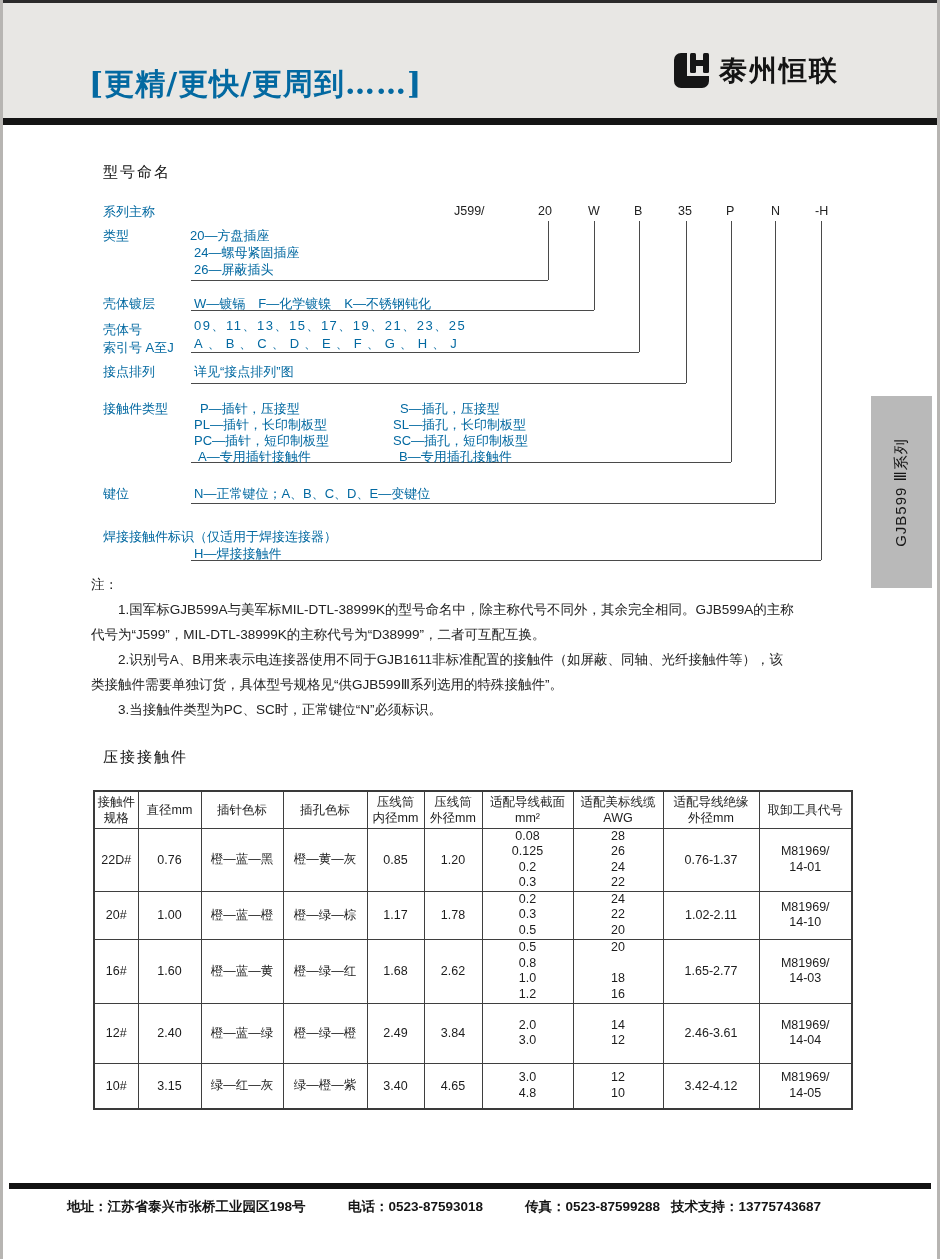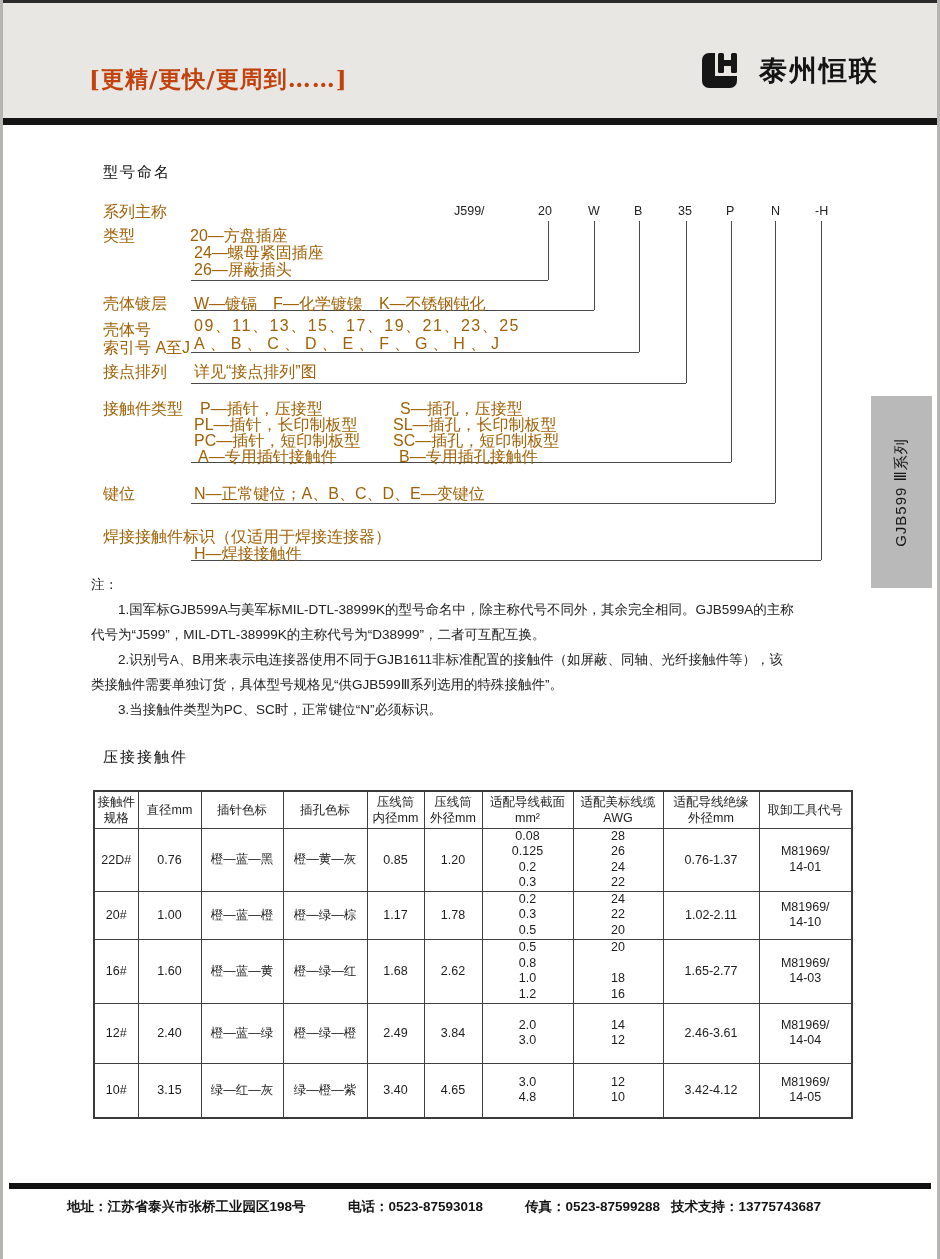--- a/index.html
+++ b/index.html
@@ -3,29 +3,29 @@
 <meta charset="utf-8">
 <style>
   html,body{margin:0;padding:0;background:#ffffff;}
   .page{position:relative;width:940px;height:1259px;background:#fff;overflow:hidden;
         font-family:"Liberation Sans","DejaVu Sans",sans-serif;color:#1f1f1f;
         border-left:3px solid #b7b5b2;border-right:3px solid #b7b5b2;box-sizing:border-box;}
   
   .header-band{position:absolute;top:0;left:0;right:0;height:118px;background:#e8e7e4;border-top:3px solid #2b2b2b;box-sizing:border-box;}
   .black-rule{position:absolute;top:118px;left:0;right:0;height:7px;background:#141414;}
   .slogan{position:absolute;left:86px;top:64px;font-family:"DejaVu Serif","Liberation Serif",serif;
-          font-weight:700;font-size:23px;letter-spacing:1px;color:#c2410c;white-space:nowrap;}
-  .logo{position:absolute;left:694px;top:50px;display:flex;align-items:center;gap:18px;}
+          font-weight:700;font-size:30px;letter-spacing:1px;color:#0369a1;white-space:nowrap;}
+  .logo{position:absolute;left:666px;top:50px;display:flex;align-items:center;gap:6px;}
   .brand{font-size:28px;font-weight:900;letter-spacing:2px;color:#141414;white-space:nowrap;}
   
   .sidetab{position:absolute;left:868px;top:396px;width:61px;height:192px;background:#b9b9b9;
            display:flex;align-items:center;justify-content:center;}
   .sidetab span{transform:rotate(-90deg);white-space:nowrap;font-size:15px;letter-spacing:1px;color:#161616;}
   
-  .t{position:absolute;font-size:16px;line-height:16px;white-space:nowrap;color:#a16207;}
+  .t{position:absolute;font-size:13px;line-height:16px;white-space:nowrap;color:#0369a1;}
   .code{position:absolute;font-size:12.5px;line-height:15px;white-space:nowrap;color:#222;}
   .sec-title{position:absolute;font-size:15px;letter-spacing:2px;color:#101010;white-space:nowrap;}
   .vline{position:absolute;width:1px;background:#4a4a4a;}
   .hline{position:absolute;height:1px;background:#4a4a4a;}
   .wide{letter-spacing:1.5px;text-align:center;}
   
   .notes{position:absolute;left:88px;top:572px;width:780px;font-size:13.5px;color:#222;}
   .notes div{line-height:25px;white-space:nowrap;}
   .indent{text-indent:27px;}
   
@@ -270,21 +270,21 @@
       <td>
             <div class="ln">14</div>
             <div class="ln">12</div>
           </td>
       <td>2.46-3.61</td>
       <td>
             <div class="ln">M81969/</div>
             <div class="ln">14-04</div>
           </td>
     </tr>
-    <tr style="height:55px">
+    <tr style="height:46px">
       <td>10#</td>
       <td>3.15</td>
       <td>绿—红—灰</td>
       <td>绿—橙—紫</td>
       <td>3.40</td>
       <td>4.65</td>
       <td>
             <div class="ln">3.0</div>
             <div class="ln">4.8</div>
           </td>

